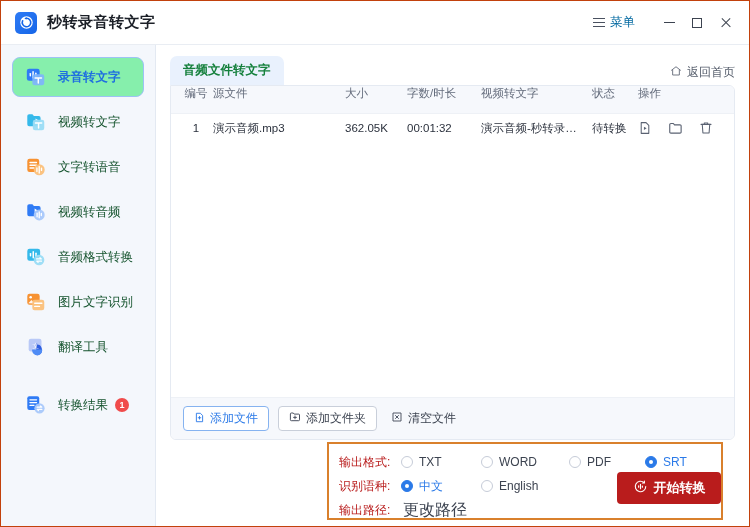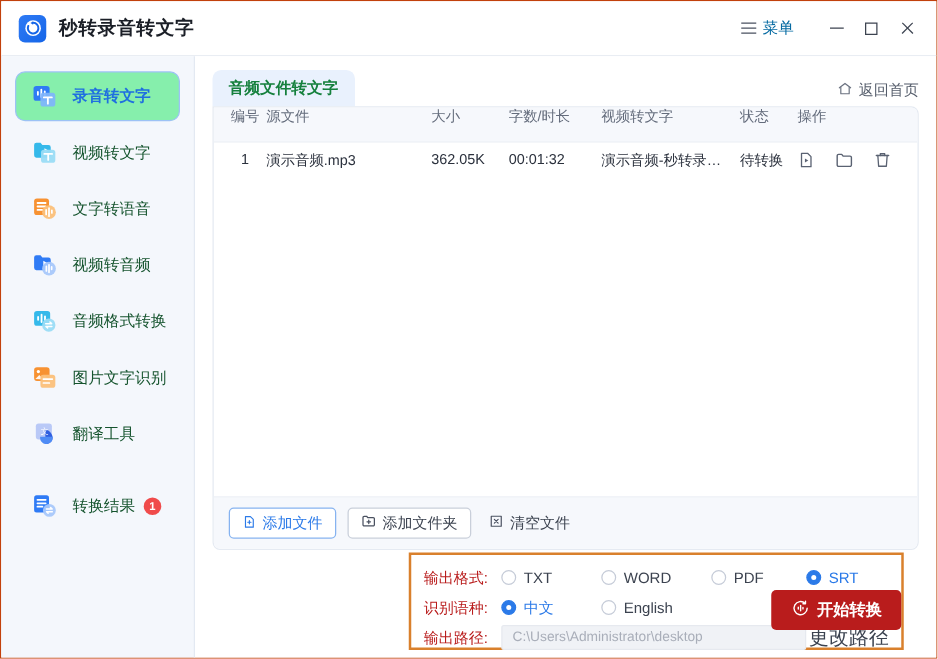--- a/index.html
+++ b/index.html
@@ -504,21 +504,20 @@
               <span class="rl">中文</span>
             </label>
             <label class="radio">
               <span class="dot"></span>
               <span class="rl">English</span>
             </label>
           </div>
 
           <div class="optrow">
             <div class="optlabel">输出路径:</div>
-            <div class="pathfield">C:\Users\Administrator\desktop</div>
             <div class="changepath">更改路径</div>
           </div>
 
         </div>
 
         <div class="startbtn">
           <span>
             <svg width="15" height="15" viewBox="0 0 24 24" fill="none" stroke="#ffffff" stroke-width="1.8" stroke-linecap="round">
               <path d="M20.4 12a8.4 8.4 0 1 1-2.6-6.1"></path>
               <path d="M18.2 3.2v3.2h-3.2" stroke-linejoin="round"></path>

